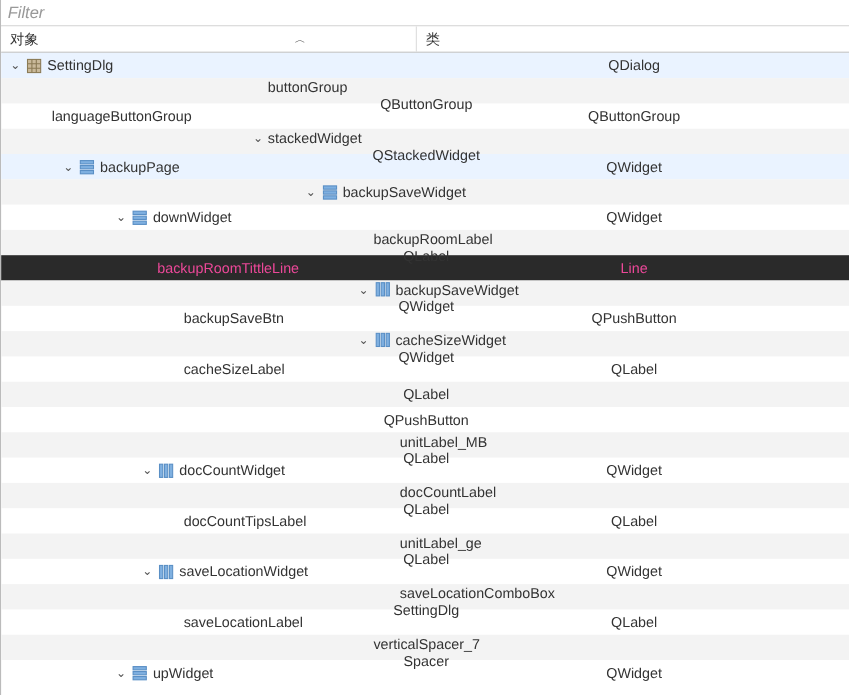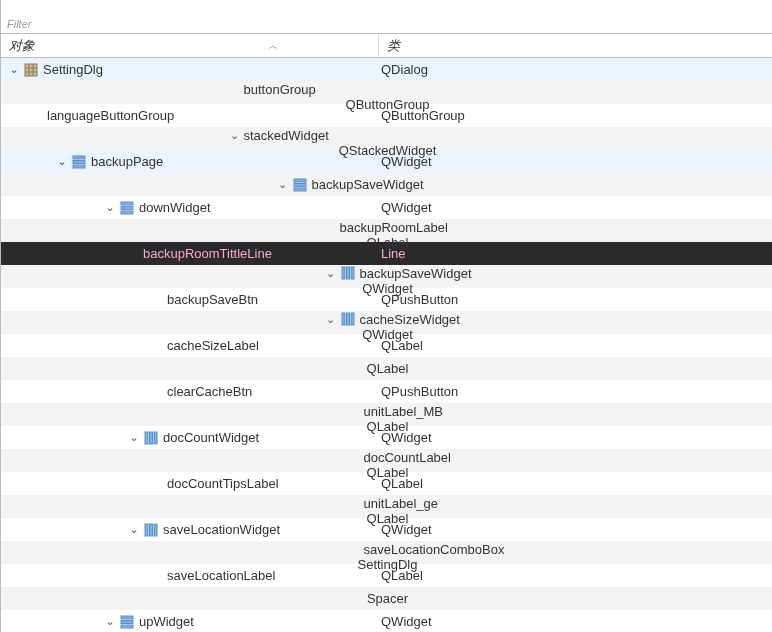--- a/index.html
+++ b/index.html
@@ -14,76 +14,75 @@
     border-left: 1px solid #bbb;
   }
   .filter-bar {
     border-bottom: 1px solid #bbb;
     background: #fff;
   }
   .filter-input {
     width: 100%;
     border: none;
     padding: 3px 6px;
-    font-size: 11px;
+    font-size: 15px;
     color: #ef4444;
     font-style: italic;
     font-family: inherit;
     outline: none;
-    margin-top: 15px;
   }
   .filter-input::placeholder { color: #999; font-style: italic; }
   .header-row {
     display: flex;
     background: #fff;
     border-bottom: 1px solid #bbb;
     font-size: 13px;
     height: 24px;
     align-items: center;
   }
   .header-cell {
     padding: 3px 8px;
     position: relative;
     height: 100%;
     display: flex;
     align-items: center;
-    font-style: italic;
   }
   .header-obj { width: 378px; border-right: 1px solid #ddd; }
   .header-cls { flex: 1; }
   .sort-caret {
     position: absolute;
     right: 100px;
     top: 5px;
     font-size: 10px;
     color: #555;
   }
   .tree { }
   .row {
     display: flex;
     height: 23px;
     align-items: center;
     white-space: nowrap;
   }
   .row.alt { background: #f3f3f3; flex-direction: column; }
   .row.hl { background: #eaf3ff; }
-  .row.sel { background: #2a2a2a; color: #f9a8d4; }
+  .row.sel { background: #2a2a2a; color: #ec4899; }
   .cell-obj {
     width: 378px;
     display: flex;
     align-items: center;
     padding-left: 6px;
     height: 100%;
   }
   .cell-cls {
     flex: 1;
     display: flex;
     align-items: center;
     padding-left: 2px;
     height: 100%;
+    justify-content: center;
   }
   .indent { display: inline-block; height: 1px; flex-shrink: 0; }
   .twisty {
     width: 14px; height: 14px;
     display: inline-flex; align-items: center; justify-content: center;
     font-size: 11px; color: #555; cursor: pointer; flex-shrink: 0;
     margin-right: 2px;
   }
   .twisty.none { visibility: hidden; }
   .row.sel .twisty { color: #eee; }
@@ -291,26 +290,20 @@
       <div class="cell-cls">
         <span class="label">QLabel</span>
       </div>
     </div>
     <div class="row alt">
       <div class="cell-cls">
         <span class="label">QLabel</span>
       </div>
     </div>
     <div class="row">
-      <div class="cell-obj">
-        <span class="indent" style="width: 144px;"></span>
-        <span class="twisty none"></span>
-        <span class="icon none"></span>
-        <span class="label">clearCacheBtn</span>
-      </div>
       <div class="cell-cls">
         <span class="label">QPushButton</span>
       </div>
     </div>
     <div class="row alt">
       <div class="cell-obj">
         <span class="indent" style="width: 144px;"></span>
         <span class="twisty none"></span>
         <span class="icon none"></span>
         <span class="label">unitLabel_MB</span>
@@ -402,20 +395,26 @@
         <span class="indent" style="width: 144px;"></span>
         <span class="twisty none"></span>
         <span class="icon none"></span>
         <span class="label">saveLocationLabel</span>
       </div>
       <div class="cell-cls">
         <span class="label">QLabel</span>
       </div>
     </div>
     <div class="row alt">
+      <div class="cell-obj">
+        <span class="indent" style="width: 120px;"></span>
+        <span class="twisty none"></span>
+        <span class="icon none"></span>
+        <span class="label">verticalSpacer_7</span>
+      </div>
       <div class="cell-cls">
         <span class="label">Spacer</span>
       </div>
     </div>
     <div class="row">
       <div class="cell-obj">
         <span class="indent" style="width: 96px;"></span>
         <span class="twisty">⌄</span>
         <span class="icon">
           <svg width="14" height="14" viewBox="0 0 14 14">

